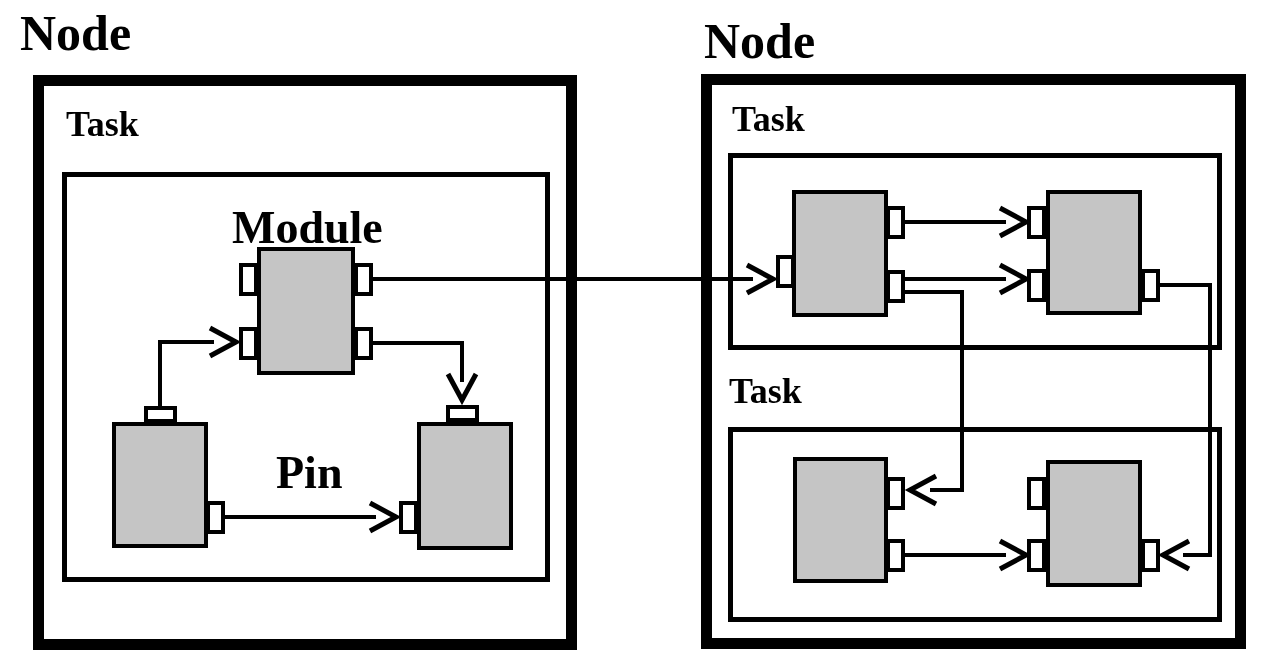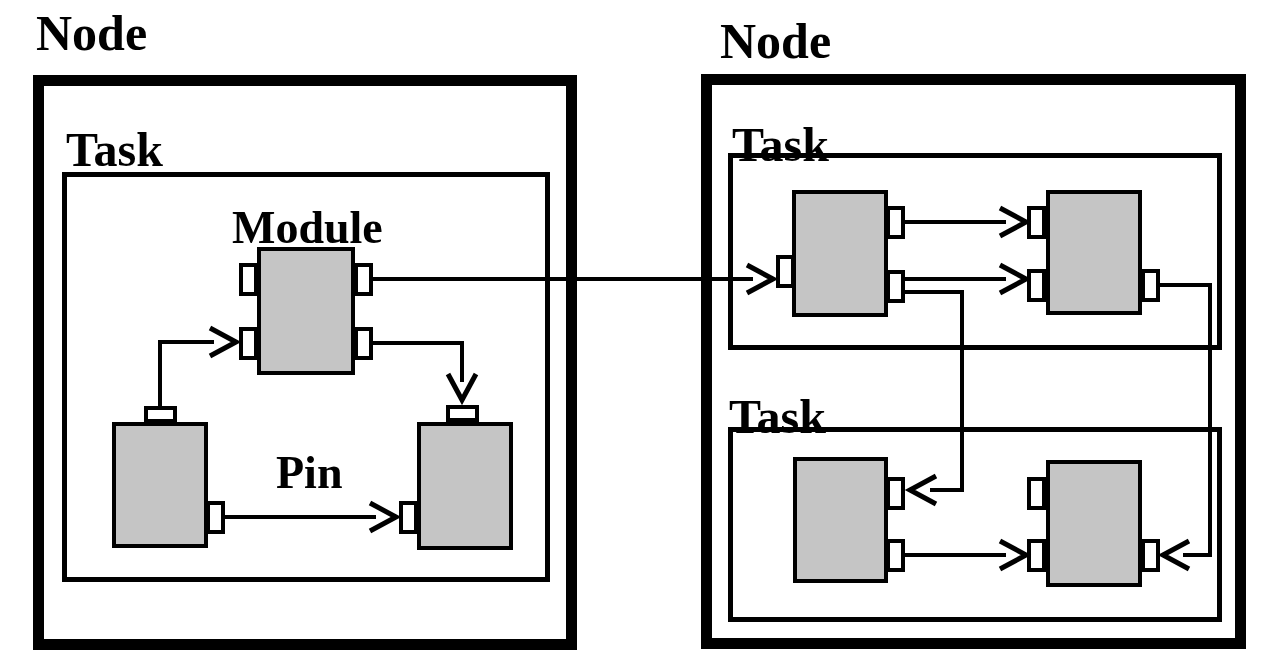--- a/index.html
+++ b/index.html
@@ -7,22 +7,22 @@
   .canvas {
     position:relative; width:1272px; height:664px;
     background:var(--background,#ffffff);
     font-family:"Liberation Serif", serif;
     overflow:hidden;
   }
   .lbl {
     position:absolute; font-weight:bold; color:var(--line,#000);
     line-height:1; white-space:nowrap; letter-spacing:0;
   }
-  .lbl.node   { font-size:50px;margin-left:16px; }
-  .lbl.task   { font-size:48px;margin-top:20px; }
+  .lbl.node   { font-size:50px; }
+  .lbl.task   { font-size:36px; }
   .lbl.anno   { font-size:46px; }
   .box { position:absolute; background:transparent; }
   .node-box { border:11px solid var(--line,#000); }
   .task-box { border:5px solid var(--line,#000); }
   .module {
     position:absolute; background:var(--module-fill,#c5c5c5);
     border:4px solid var(--line,#000);
   }
   .pin {
     position:absolute; background:var(--pin-fill,#ffffff);

